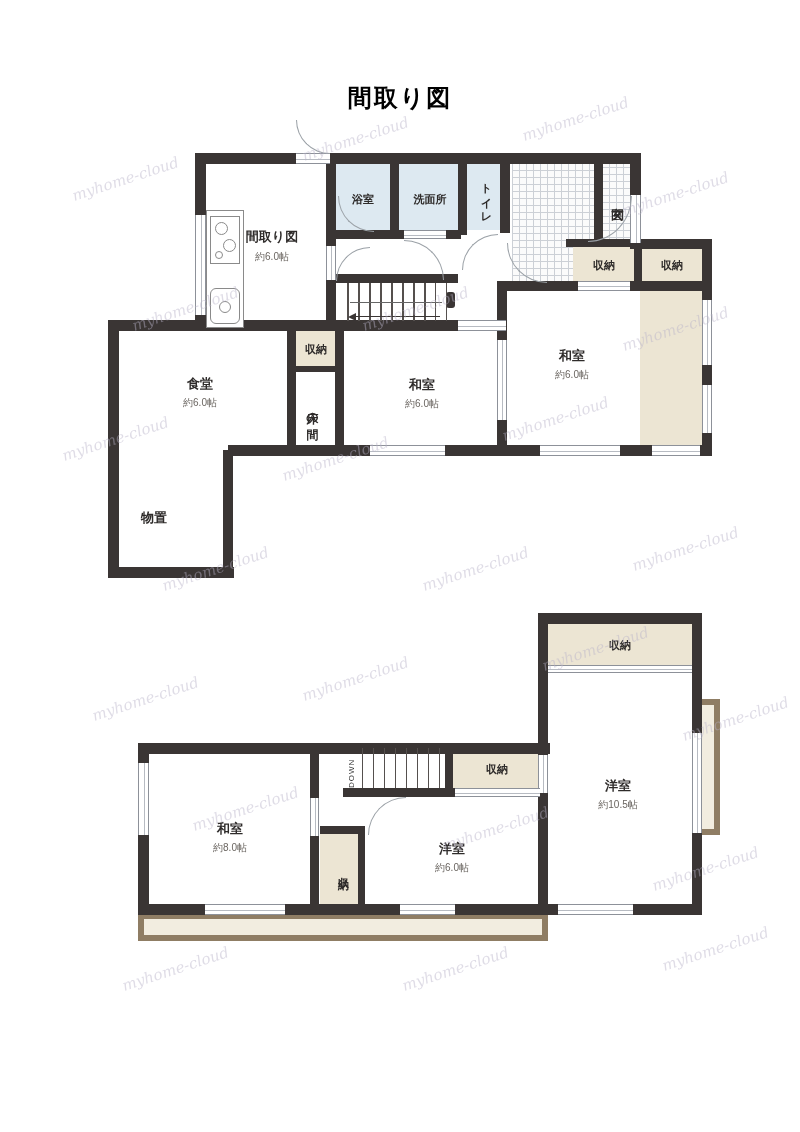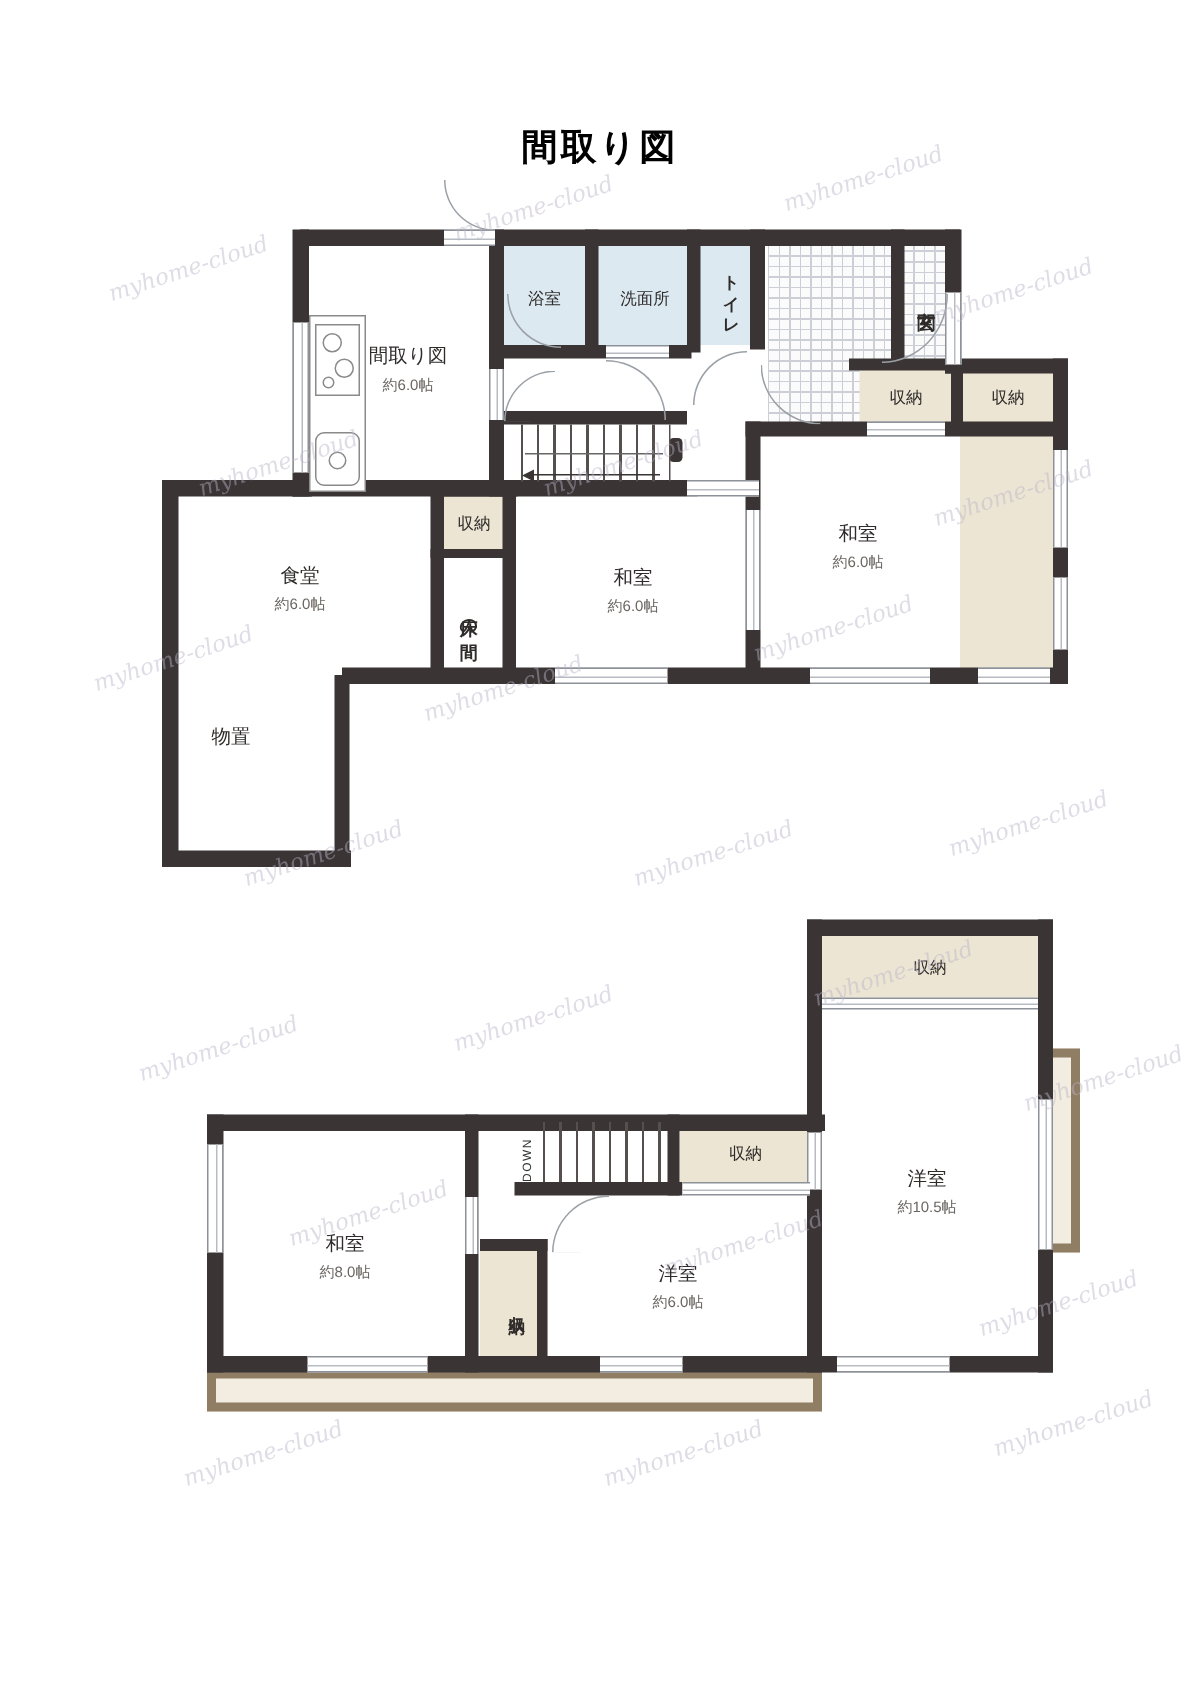--- a/index.html
+++ b/index.html
@@ -16,21 +16,21 @@
   .win-h{position:absolute;background:#fff;border-top:1px solid #8d9199;border-bottom:1px solid #8d9199;box-sizing:border-box;}
   .win-h::after{content:"";position:absolute;left:0;right:0;top:50%;height:1px;background:#b7bbc2;}
   .win-v{position:absolute;background:#fff;border-left:1px solid #8d9199;border-right:1px solid #8d9199;box-sizing:border-box;}
   .win-v::after{content:"";position:absolute;top:0;bottom:0;left:50%;width:1px;background:#b7bbc2;}
   .arc{position:absolute;box-sizing:border-box;}
   .arc-tl{border-left:1px solid #9aa0a6;border-top:1px solid #9aa0a6;border-top-left-radius:100%;}
   .arc-tr{border-right:1px solid #9aa0a6;border-top:1px solid #9aa0a6;border-top-right-radius:100%;}
   .arc-bl{border-left:1px solid #9aa0a6;border-bottom:1px solid #9aa0a6;border-bottom-left-radius:100%;}
   .arc-br{border-right:1px solid #9aa0a6;border-bottom:1px solid #9aa0a6;border-bottom-right-radius:100%;}
   .stairs{position:absolute;background-image:repeating-linear-gradient(90deg,#55504e 0 1.5px,transparent 1.5px 11px);}
-  .lbl{position:absolute;font-size:13px;color:#2e2b2a;white-space:nowrap;transform:translate(-50%,-50%);font-weight:normal;}
+  .lbl{position:absolute;font-size:13px;color:#2e2b2a;white-space:nowrap;transform:translate(-50%,-50%);font-weight:bold;}
   .sub{position:absolute;font-size:10px;color:#6a6560;white-space:nowrap;transform:translate(-50%,-50%);}
   .small{font-size:11px;}
   .vtext{position:absolute;writing-mode:vertical-rl;text-orientation:upright;font-size:12px;
          font-weight:bold;color:#2e2b2a;transform:translate(-50%,-50%);letter-spacing:2px;white-space:nowrap;}
   .balcony{position:absolute;background:#f2ede0;border:6px solid #8f7d64;box-sizing:border-box;}
   .wm{position:absolute;font-family:"DejaVu Serif","Liberation Serif",serif;font-style:italic;
       font-size:15px;color:#b9b3c9;opacity:.45;transform:rotate(-18deg);white-space:nowrap;pointer-events:none;}
   .cline{position:absolute;background:#666;}
   .fixture{position:absolute;border:1px solid #8a8a8a;background:#fff;box-sizing:border-box;}
   .circle{position:absolute;border:1px solid #8a8a8a;border-radius:50%;background:#fff;box-sizing:border-box;}
@@ -130,21 +130,21 @@
     <div class="lbl small" style="left:604px;top:265px;">収納</div>
     <div class="lbl small" style="left:672px;top:265px;">収納</div>
     <div class="lbl small" style="left:316px;top:349px;">収納</div>
     <div class="vtext" style="left:312px;top:412px;">床の間</div>
     <div class="lbl" style="left:422px;top:385px;">和室</div>
     <div class="sub" style="left:422px;top:404px;">約6.0帖</div>
     <div class="lbl" style="left:572px;top:356px;">和室</div>
     <div class="sub" style="left:572px;top:375px;">約6.0帖</div>
     <div class="lbl" style="left:200px;top:384px;">食堂</div>
     <div class="sub" style="left:200px;top:403px;">約6.0帖</div>
-    <div class="lbl" style="left:154px;top:491px;">物置</div>
+    <div class="lbl" style="left:154px;top:518px;">物置</div>
   </div>
 
   <div>
 
     <div class="balcony" style="left:138px;top:913px;width:410px;height:28px;"></div>
     <div class="balcony" style="left:692px;top:699px;width:28px;height:136px;"></div>
 
     <div class="beige" style="left:548px;top:621px;width:144px;height:46px;"></div>
     <div class="beige" style="left:453px;top:748px;width:87px;height:42px;"></div>
     <div class="beige" style="left:320px;top:833px;width:45px;height:74px;"></div>

